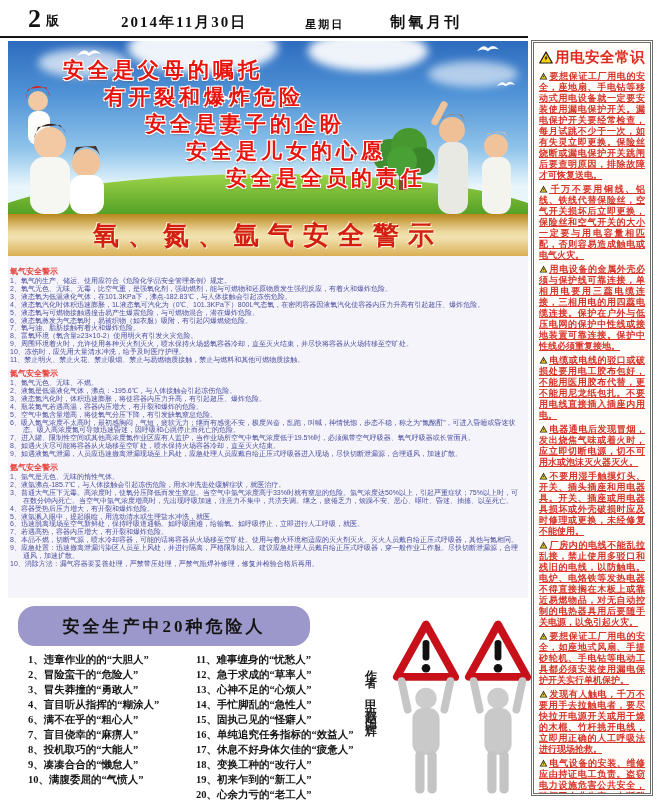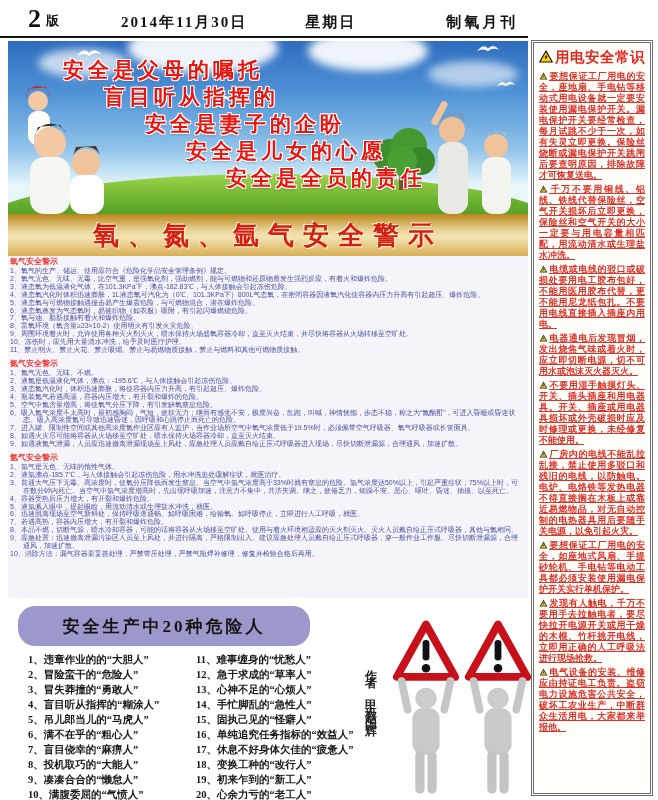--- a/index.html
+++ b/index.html
@@ -7,22 +7,22 @@
   body { font-family:"Liberation Sans", sans-serif; }
   .page { position:relative; width:658px; height:800px; background:#ffffff; overflow:hidden; }
 
   
   .header { position:absolute; left:0; top:0; width:658px; height:36px;
             display:flex; align-items:flex-end; padding:3px 0 4px 28px;
             font-family:"Liberation Serif", serif; font-weight:bold; color:#111; }
   .pagenum { font-size:26px; line-height:26px; }
   .pagelabel { font-size:13px; margin:0 0 2px 5px; }
   .h-date { font-size:15px; letter-spacing:2px; margin-left:62px; }
-  .h-week { font-size:15px; letter-spacing:2px; margin-left:58px; }
-  .h-pub  { font-size:15px; letter-spacing:3px; margin-left:90px; }
+  .h-week { font-size:11px; letter-spacing:2px; margin-left:58px; }
+  .h-pub  { font-size:15px; letter-spacing:3px; margin-left:46px; }
   .header-rule { position:absolute; left:0; top:36px; width:528px; height:2px; background:#141414; }
 
   
   .banner { position:absolute; left:8px; top:41px; width:520px; height:173px; overflow:hidden;
             background:linear-gradient(180deg,#2e6cbe 0%,#4f92d6 30%,#8fc3ea 62%,#cfe9f7 78%,#e8f5fb 84%); }
   .cloud { position:absolute; background:#ffffff; border-radius:50%; filter:blur(4px); opacity:.92; }
   .grass { position:absolute; left:-30px; bottom:-18px; width:580px; height:58px;
            background:linear-gradient(180deg,#9ed44a 0%,#63ab2c 55%,#3f8a1e 100%);
            border-radius:50% 50% 0 0 / 90% 90% 0 0; }
   .slogan { position:absolute; font-weight:bold; font-size:21px; letter-spacing:4px; color:#e8150f; white-space:nowrap;
@@ -38,21 +38,21 @@
 
   
   .gold-bar { position:absolute; left:8px; top:214px; width:520px; height:42px;
               background:linear-gradient(180deg,#b9871c 0%,#ecd89e 42%,#f2e3b2 55%,#d9af55 100%);
               display:flex; align-items:center; justify-content:center; }
   .main-title { font-family:"Liberation Serif", serif; font-weight:bold; font-size:26px; letter-spacing:9px;
                 color:#d31e12; text-shadow:1px 1px 0 #fff3d0, -1px -1px 0 #fff3d0; }
 
   
   .gas-area { position:absolute; left:8px; top:256px; width:520px; height:342px; overflow:hidden;
-              background:#f5f4fb; padding:1px 4px 0 2px; }
+              background:#f5f4fb; padding:11px 4px 0 2px; }
   .gas-section { margin-bottom:5px; }
   .gas-heading { color:#e8433c; font-weight:bold; font-size:8px; line-height:10px; }
   .gas-items div { color:#4b4e9e; font-size:7px; line-height:7.9px; padding-left:13px; text-indent:-13px; }
 
   
   .danger { position:absolute; left:8px; top:598px; width:520px; height:202px; }
   .purple-banner { width:292px; height:40px; margin:8px 0 6px 10px; background:#9d98cb; border-radius:17px;
                    display:flex; align-items:center; justify-content:center;
                    font-family:"Liberation Serif", serif; font-weight:bold; font-size:17px; letter-spacing:3px; color:#141414; }
   .danger-list { display:flex; margin-left:20px; }
@@ -60,21 +60,21 @@
   .d-col2 { width:200px; }
   .danger-list div { font-family:"Liberation Serif", serif; font-weight:bold; color:#161616;
                      font-size:10.5px; line-height:15px; white-space:nowrap; }
   .author { position:absolute; left:354px; top:62px; writing-mode:vertical-rl; text-orientation:upright;
             font-family:"Liberation Serif", serif; font-weight:bold; font-size:12px; letter-spacing:6px; color:#222; }
   .figures { position:absolute; left:384px; top:22px; display:flex; gap:4px; }
 
   
   .sidebar { position:absolute; left:531px; top:40px; width:122px; height:756px;
              border:3px double #6d6d6d; background:#fffdf9; padding:5px 5px 4px; overflow:hidden; }
-  .sb-head { display:flex; gap:2px; margin-bottom:4px; }
+  .sb-head { display:flex; align-items:center; gap:2px; margin-bottom:4px; }
   .sb-title { color:#e02a1e; font-weight:bold; font-size:14.5px; letter-spacing:0.5px; white-space:nowrap; }
   .sb-paras p { color:#d8352a; font-weight:bold; font-size:9px; line-height:11px; text-align:justify; margin-bottom:3px;text-decoration:underline; }
   .sb-tri { width:9px; height:8px; margin-right:1px; vertical-align:-1px; }
 </style>
 </head>
 <body>
 
 <div class="page">
 
   <div class="header">
@@ -132,21 +132,21 @@
       <path d="M32 32 a13 13 0 0 1 25 -4 l-3 -8 -19 2 z" fill="#8d8d8d"></path>
       <rect x="30" y="48" width="30" height="72" rx="12" fill="#e9e9e4"></rect>
       <circle cx="88" cy="52" r="12" fill="#f0c39a"></circle>
       <path d="M77 48 a12 12 0 0 1 23 -3 l-3 -7 -17 1 z" fill="#bdbdbd"></path>
       <rect x="74" y="63" width="29" height="57" rx="11" fill="#f4f4ef"></rect>
     </svg>
 
     <div class="slogans">
 
     <div class="slogan">安全是父母的嘱托</div>
-        <div class="slogan">盲目听从指挥的</div>
+        <div class="slogan">有开裂和爆炸危险</div>
         <div class="slogan">安全是妻子的企盼</div>
         <div class="slogan">安全是儿女的心愿</div>
         <div class="slogan">安全是全员的责任</div>
       </div>
   </div>
 
   <div class="gold-bar">
     <span class="main-title">氧、氮、氩气安全警示</span>
   </div>
 
@@ -205,21 +205,20 @@
     <div class="purple-banner">
       <span>安全生产中20种危险人</span>
     </div>
     <div class="danger-list">
       <div class="d-col1">
 
       <div>1、违章作业的的“大胆人”</div>
           <div>2、冒险蛮干的“危险人”</div>
           <div>3、冒失莽撞的“勇敢人”</div>
           <div>4、盲目听从指挥的“糊涂人”</div>
-          <div>5、吊儿郎当儿的“马虎人”</div>
           <div>6、满不在乎的“粗心人”</div>
           <div>7、盲目侥幸的“麻痹人”</div>
           <div>8、投机取巧的“大能人”</div>
           <div>9、凑凑合合的“懒怠人”</div>
           <div>10、满腹委屈的“气愤人”</div>
         </div>
       <div class="d-col2">
 
       <div>11、难事缠身的“忧愁人”</div>
           <div>12、急于求成的“草率人”</div>
@@ -274,22 +273,27 @@
         <p><svg class="sb-tri" viewBox="0 0 12 11">
             <polygon points="6,0.8 11.4,10.2 0.6,10.2" fill="#2c2c18"></polygon>
             <polygon points="6,3 9.5,9.2 2.5,9.2" fill="#e8c822"></polygon>
             <path d="M6.5 4.2 L5 6.4 L6 6.4 L5.4 8.4 L7.2 5.9 L6.1 5.9 Z" fill="#1a1a1a"></path>
           </svg><span>要想保证工厂用电的安全，座地扇、手电钻等移动式用电设备就一定要安装使用漏电保护开关。漏电保护开关要经常检查，每月试跳不少于一次，如有失灵立即更换。保险丝烧断或漏电保护开关跳闸后要查明原因，排除故障才可恢复送电。</span></p>
 
         <p><svg class="sb-tri" viewBox="0 0 12 11">
             <polygon points="6,0.8 11.4,10.2 0.6,10.2" fill="#2c2c18"></polygon>
             <polygon points="6,3 9.5,9.2 2.5,9.2" fill="#e8c822"></polygon>
             <path d="M6.5 4.2 L5 6.4 L6 6.4 L5.4 8.4 L7.2 5.9 L6.1 5.9 Z" fill="#1a1a1a"></path>
-          </svg><span>千万不要用铜线、铝线、铁线代替保险丝，空气开关损坏后立即更换，保险丝和空气开关的大小一定要与用电容量相匹配，用流动清水或生理盐水冲洗。</span></p>
-
+          </svg><span>千万不要用铜线、铝线、铁线代替保险丝，空气开关损坏后立即更换，保险丝和空气开关的大小一定要与用电容量相匹配，否则容易造成触电或电气火灾。</span></p>
+
+        <p><svg class="sb-tri" viewBox="0 0 12 11">
+            <polygon points="6,0.8 11.4,10.2 0.6,10.2" fill="#2c2c18"></polygon>
+            <polygon points="6,3 9.5,9.2 2.5,9.2" fill="#e8c822"></polygon>
+            <path d="M6.5 4.2 L5 6.4 L6 6.4 L5.4 8.4 L7.2 5.9 L6.1 5.9 Z" fill="#1a1a1a"></path>
+          </svg><span>用电设备的金属外壳必须与保护线可靠连接，单相用电要用三蕊电缆连接，三相用电的用四蕊电缆连接。保护在户外与低压电网的保护中性线或接地装置可靠连接。保护中性线必须重复接地。</span></p>
 
         <p><svg class="sb-tri" viewBox="0 0 12 11">
             <polygon points="6,0.8 11.4,10.2 0.6,10.2" fill="#2c2c18"></polygon>
             <polygon points="6,3 9.5,9.2 2.5,9.2" fill="#e8c822"></polygon>
             <path d="M6.5 4.2 L5 6.4 L6 6.4 L5.4 8.4 L7.2 5.9 L6.1 5.9 Z" fill="#1a1a1a"></path>
           </svg><span>电缆或电线的驳口或破损处要用电工胶布包好，不能用医用胶布代替，更不能用尼龙纸包扎。不要用电线直接插入插座内用电。</span></p>
 
         <p><svg class="sb-tri" viewBox="0 0 12 11">
             <polygon points="6,0.8 11.4,10.2 0.6,10.2" fill="#2c2c18"></polygon>
             <polygon points="6,3 9.5,9.2 2.5,9.2" fill="#e8c822"></polygon>

